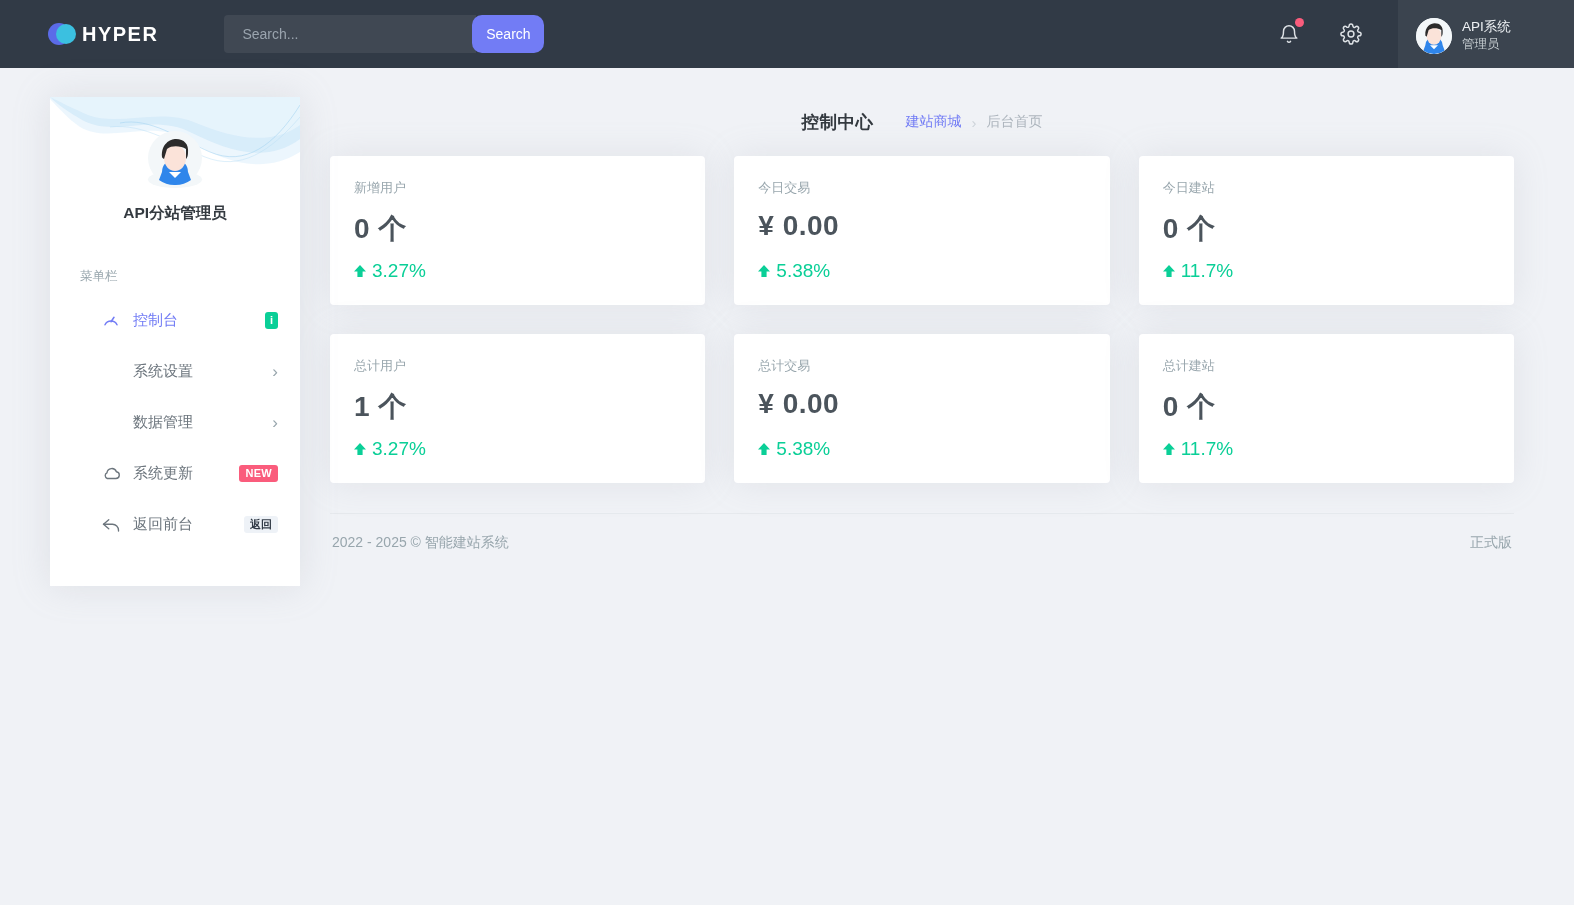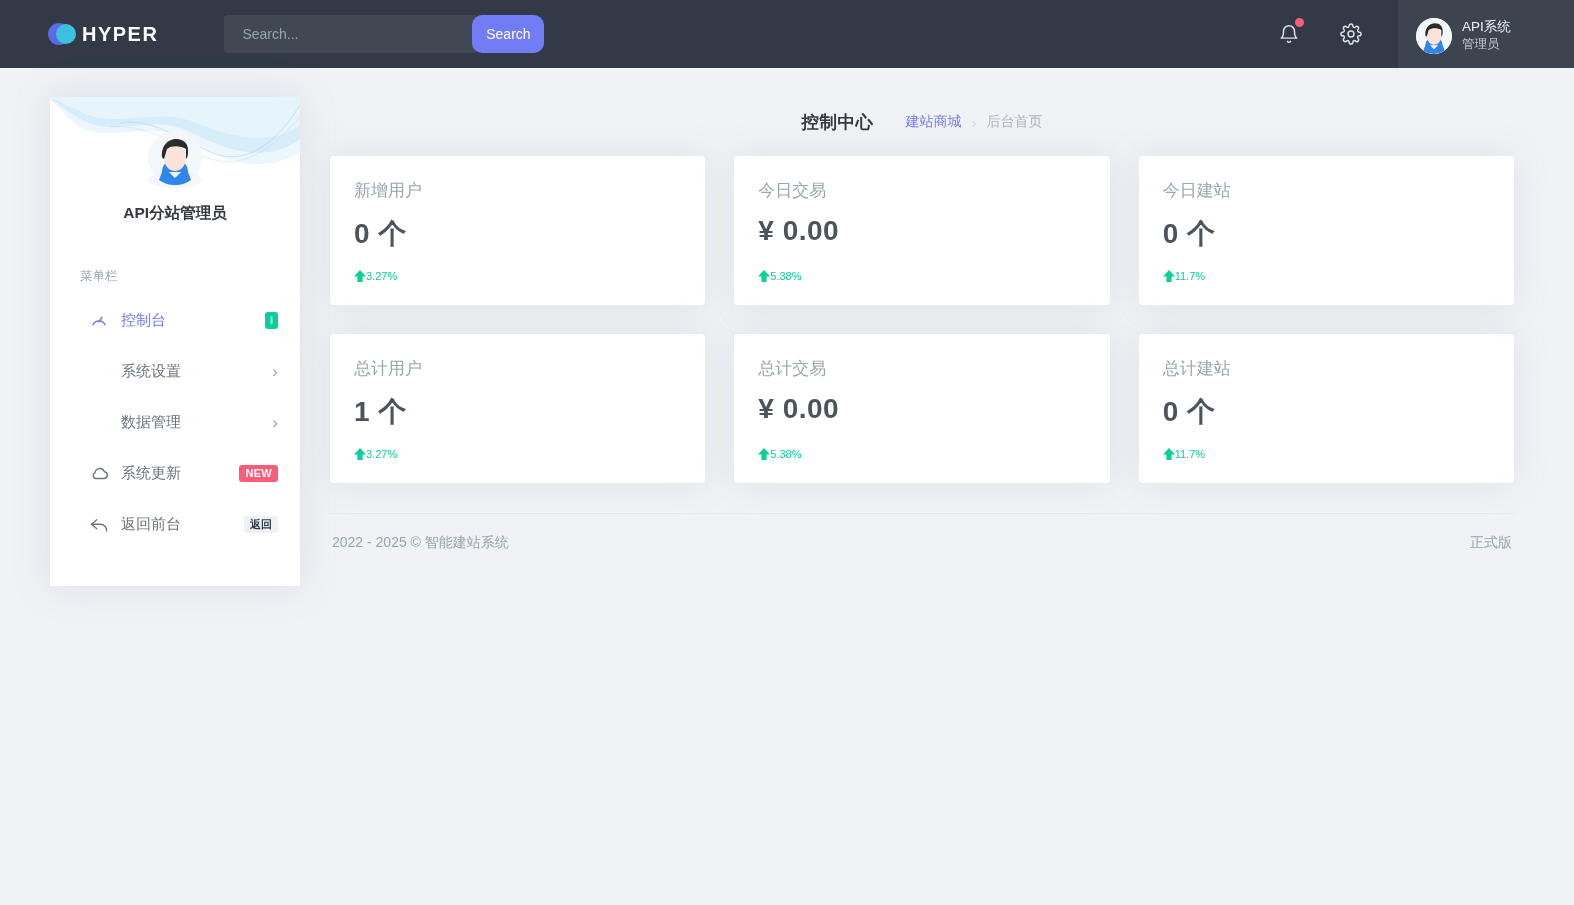--- a/index.html
+++ b/index.html
@@ -53,21 +53,21 @@
     min-height:462px;
   }
   .sidebar-waves { position:absolute; top:0; left:0; width:100%; height:92px; }
   .profile { position:relative; padding-top:34px; text-align:center; }
   .avatar-lg { width:54px; height:54px; border-radius:50%; overflow:hidden; background:#f3f7f9; margin:0 auto; box-shadow:0 0 0 4px rgba(255,255,255,.9); }
   .profile-name { margin-top:14px; font-size:15.5px; font-weight:700; color:#343a40; }
   .menu-section { margin:44px 0 6px 30px; font-size:12.5px; color:#98a6ad; }
   .menu { list-style:none; margin-top:10px; }
   .menu-item {
     display:flex; align-items:center; gap:13px;
-    padding:16px 22px 16px 40px; font-size:15px; color:#6c757d; cursor:pointer;
+    padding:16px 22px 16px 52px; font-size:15px; color:#6c757d; cursor:pointer;
   }
   .menu-item .mi-icon { width:18px; display:flex; justify-content:center; color:#6c757d; }
   .menu-item.active, .menu-item.active .mi-icon { color:#727cf5; }
   .mi-right { margin-left:auto; display:flex; align-items:center; }
   .chevron { font-size:17px; color:#98a6ad; line-height:1; }
   .badge { font-size:11px; font-weight:700; border-radius:3px; padding:3px 6px; line-height:1; }
   .badge-success { background:#0acf97; color:#fff; padding:3px 5px; }
   .badge-danger { background:#fa5c7c; color:#fff; letter-spacing:.3px; }
   .badge-light { background:#eef2f7; color:#313a46; }
   .dots-grid { display:grid; grid-template-columns:repeat(3,4px); grid-template-rows:repeat(3,4px); gap:2px; }
@@ -79,23 +79,23 @@
   .breadcrumb { display:flex; align-items:center; gap:10px; font-size:14px; }
   .crumb-link { color:#727cf5; cursor:pointer; }
   .crumb-sep { color:#ced4da; font-size:15px; }
   .crumb-current { color:#adb5bd; }
   .cards-grid { display:grid; grid-template-columns:repeat(3,1fr); gap:29px; }
   .stat-card {
     background:#fff; border-radius:4px; height:149px;
     box-shadow:0 0 35px 0 rgba(154,161,171,.18);
     padding:23px 24px; display:flex; flex-direction:column; cursor:default;
   }
-  .stat-label { font-size:17px; color:#98a6ad; }
+  .stat-label { font-size:13px; color:#98a6ad; }
   .stat-value { margin-top:13px; font-size:28px; font-weight:700; color:#4b545c; letter-spacing:.5px; }
-  .stat-delta { margin-top:auto; display:flex; align-items:center; gap:0; font-size:11px; color:#0acf97; }
+  .stat-delta { margin-top:auto; display:flex; align-items:center; gap:6px; font-size:19px; color:#0acf97; }
   .footer {
     margin-top:30px; border-top:1px solid #e6e9ed;
     padding:20px 2px 0 2px; display:flex; justify-content:space-between;
     font-size:14px; color:#98a6ad;
   }
 </style>
 </head>
 <body>
 
 <svg width="0" height="0" style="position:absolute">

